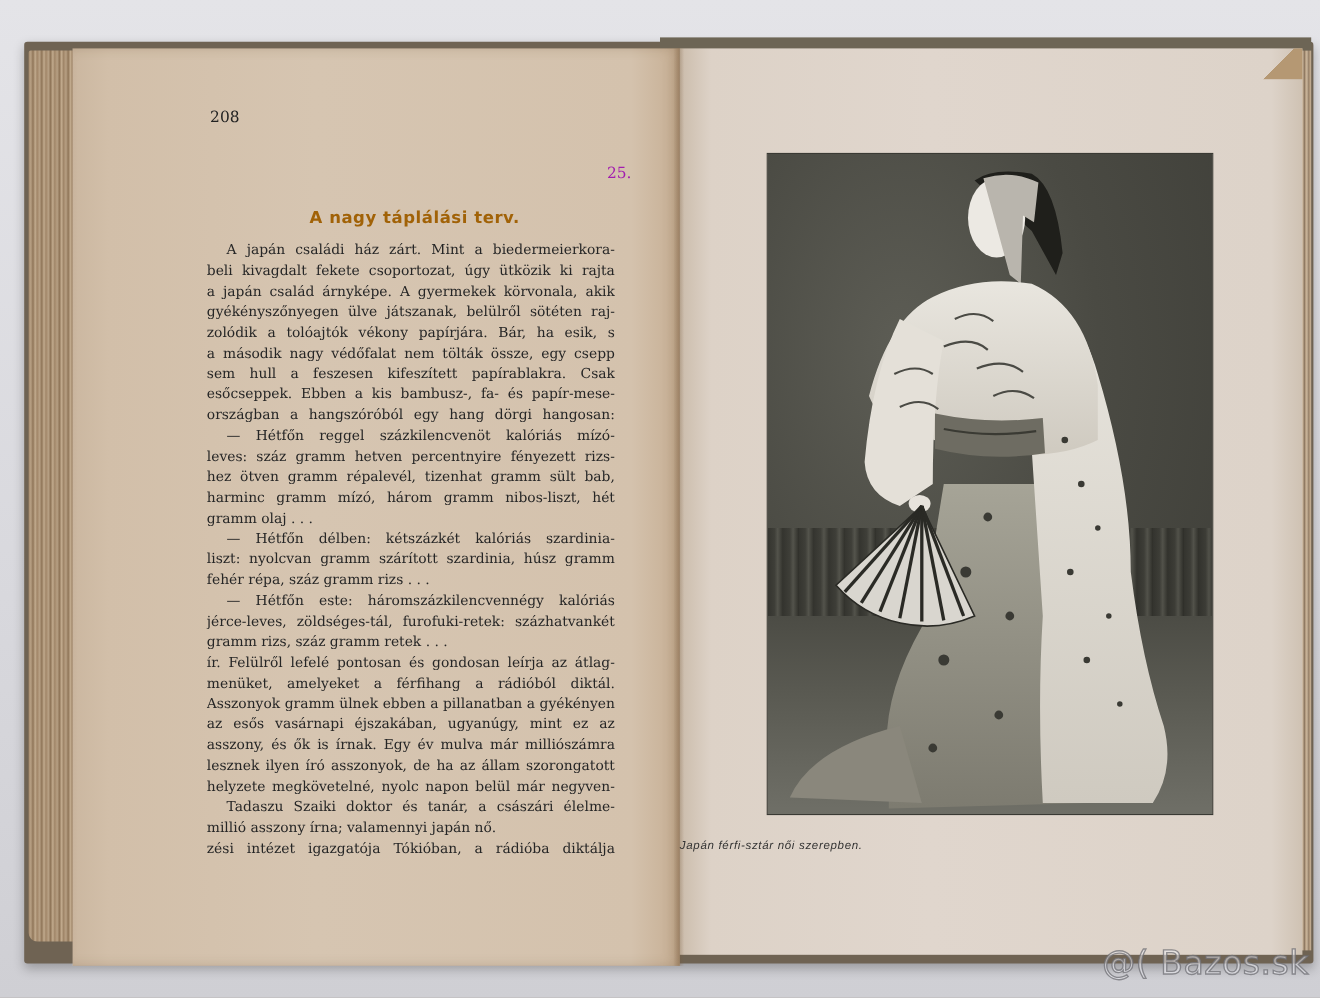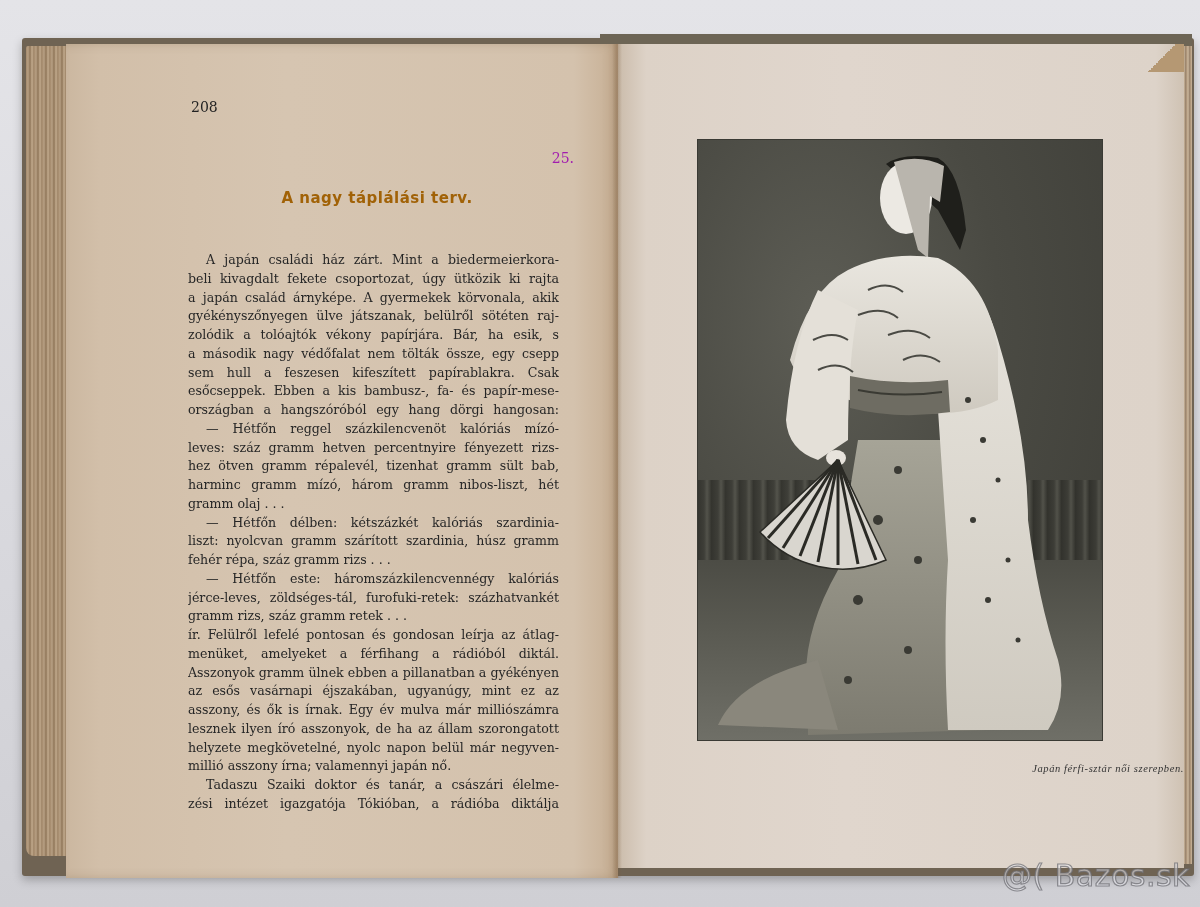--- a/index.html
+++ b/index.html
@@ -125,21 +125,20 @@
     }
     .body-text {
       position: absolute;
       left: 188px;
       top: 218px;
       width: 371px;
       font-size: 12.6px;
       line-height: 18.75px;
       color: #262626;
       text-align: justify;
-      margin-top: 33px;
     }
     .body-text .line {
       display: block;
       white-space: nowrap;
       text-align-last: justify;
       text-align: justify;
       overflow: hidden;
     }
     .body-text .line.last {
       text-align-last: left;
@@ -176,22 +175,22 @@
     }
     .photo svg {
       position: absolute;
       left: 0; top: 0;
     }
     .caption {
       position: absolute;
       left: 618px;
       width: 566px;
       top: 763px;
-      text-align: right;
-      font-family: Liberation Serif, serif;
+      text-align: left;
+      font-family: Liberation Sans, sans-serif;
       font-style: italic;
       font-size: 10.5px;
       letter-spacing: 0.6px;
       color: #333;
     }
     
     .watermark {
       position: absolute;
       left: 1002px;
       top: 858px;
@@ -249,22 +248,22 @@
     <span class="line indent">— Hétfőn este: háromszázkilencvennégy kalóriás</span>
     <span class="line">jérce-leves, zöldséges-tál, furofuki-retek: százhatvankét</span>
     <span class="line last">gramm rizs, száz gramm retek . . .</span>
     <span class="line">ír. Felülről lefelé pontosan és gondosan leírja az átlag-</span>
     <span class="line">menüket, amelyeket a férfihang a rádióból diktál.</span>
     <span class="line">Asszonyok gramm ülnek ebben a pillanatban a gyékényen</span>
     <span class="line">az esős vasárnapi éjszakában, ugyanúgy, mint ez az</span>
     <span class="line">asszony, és ők is írnak. Egy év mulva már milliószámra</span>
     <span class="line">lesznek ilyen író asszonyok, de ha az állam szorongatott</span>
     <span class="line">helyzete megkövetelné, nyolc napon belül már negyven-</span>
+    <span class="line indent">Tadaszu Szaiki doktor és tanár, a császári élelme-</span>
     <span class="line last">millió asszony írna; valamennyi japán nő.</span>
-    <span class="line indent">Tadaszu Szaiki doktor és tanár, a császári élelme-</span>
     <span class="line">zési intézet igazgatója Tókióban, a rádióba diktálja</span>
   </div>
 
 <div class="photo">
   <div class="audience"></div>
   <div class="stage-floor"></div>
   <svg width="404" height="600" viewBox="0 0 404 600">
     <defs>
       <linearGradient id="robe" x1="0" y1="0" x2="0" y2="1">
         <stop offset="0" stop-color="#e9e6df"></stop>

